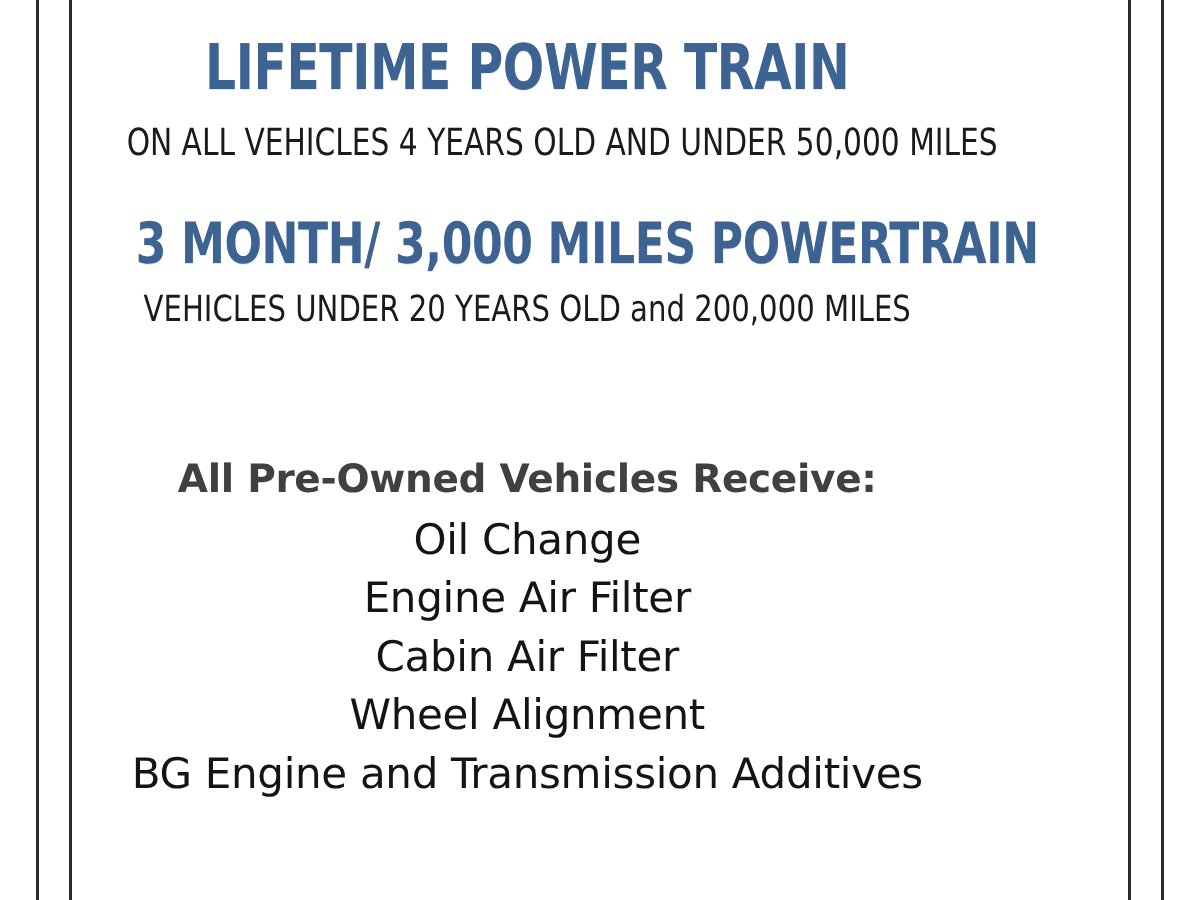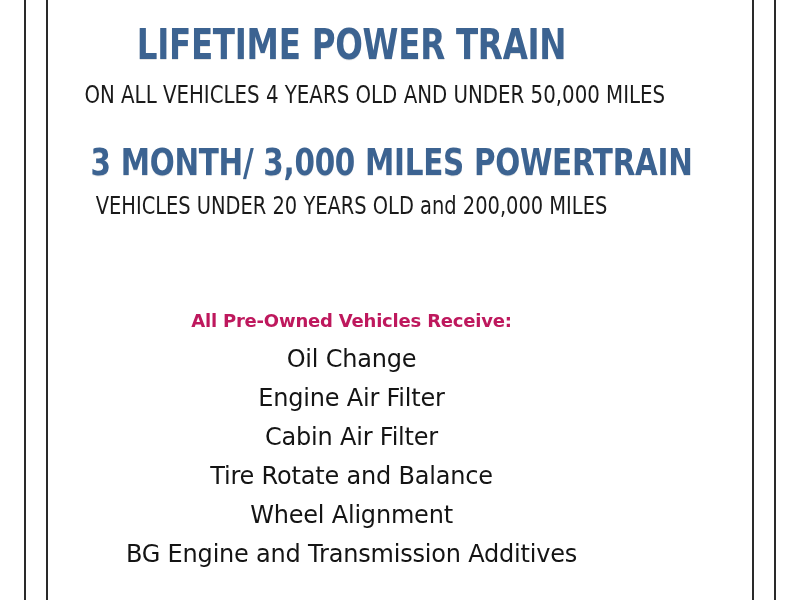--- a/index.html
+++ b/index.html
@@ -94,34 +94,34 @@
   }
 
   
   #services {
     position: absolute;
     left: 0; right: 0;
     top: 301px;
   }
 
   .svc-heading {
-    color: #be185d;
+    color: #404040;
     font-family: "DejaVu Sans", "Liberation Sans", sans-serif;
     font-weight: bold;
-    font-size: 18px;
+    font-size: 26px;
     line-height: 39px;
     white-space: nowrap;
     letter-spacing: -0.2px;
   }
 
   .svc-item {
     color: #141414;
     font-family: "DejaVu Sans", "Liberation Sans", sans-serif;
     font-weight: normal;
-    font-size: 24px;
+    font-size: 28px;
     line-height: 39px;
     white-space: nowrap;
     letter-spacing: -0.2px;
   }
 </style>
 </head>
 <body>
 
 <div id="poster">
 
@@ -137,19 +137,18 @@
 
     <div class="headline" id="headline-2">3 MONTH/ 3,000 MILES POWERTRAIN</div>
     <div class="subhead" id="subhead-2">VEHICLES UNDER 20 YEARS OLD and 200,000 MILES</div>
 
     <div id="services">
       <div class="svc-heading">All Pre-Owned Vehicles Receive:</div>
 
       <div class="svc-item">Oil Change</div>
       <div class="svc-item">Engine Air Filter</div>
       <div class="svc-item">Cabin Air Filter</div>
-      <div class="svc-item">Tire Rotate and Balance</div>
       <div class="svc-item">Wheel Alignment</div>
       <div class="svc-item">BG Engine and Transmission Additives</div>
     </div>
 
   </div>
 </div>
 
 </body></html>

